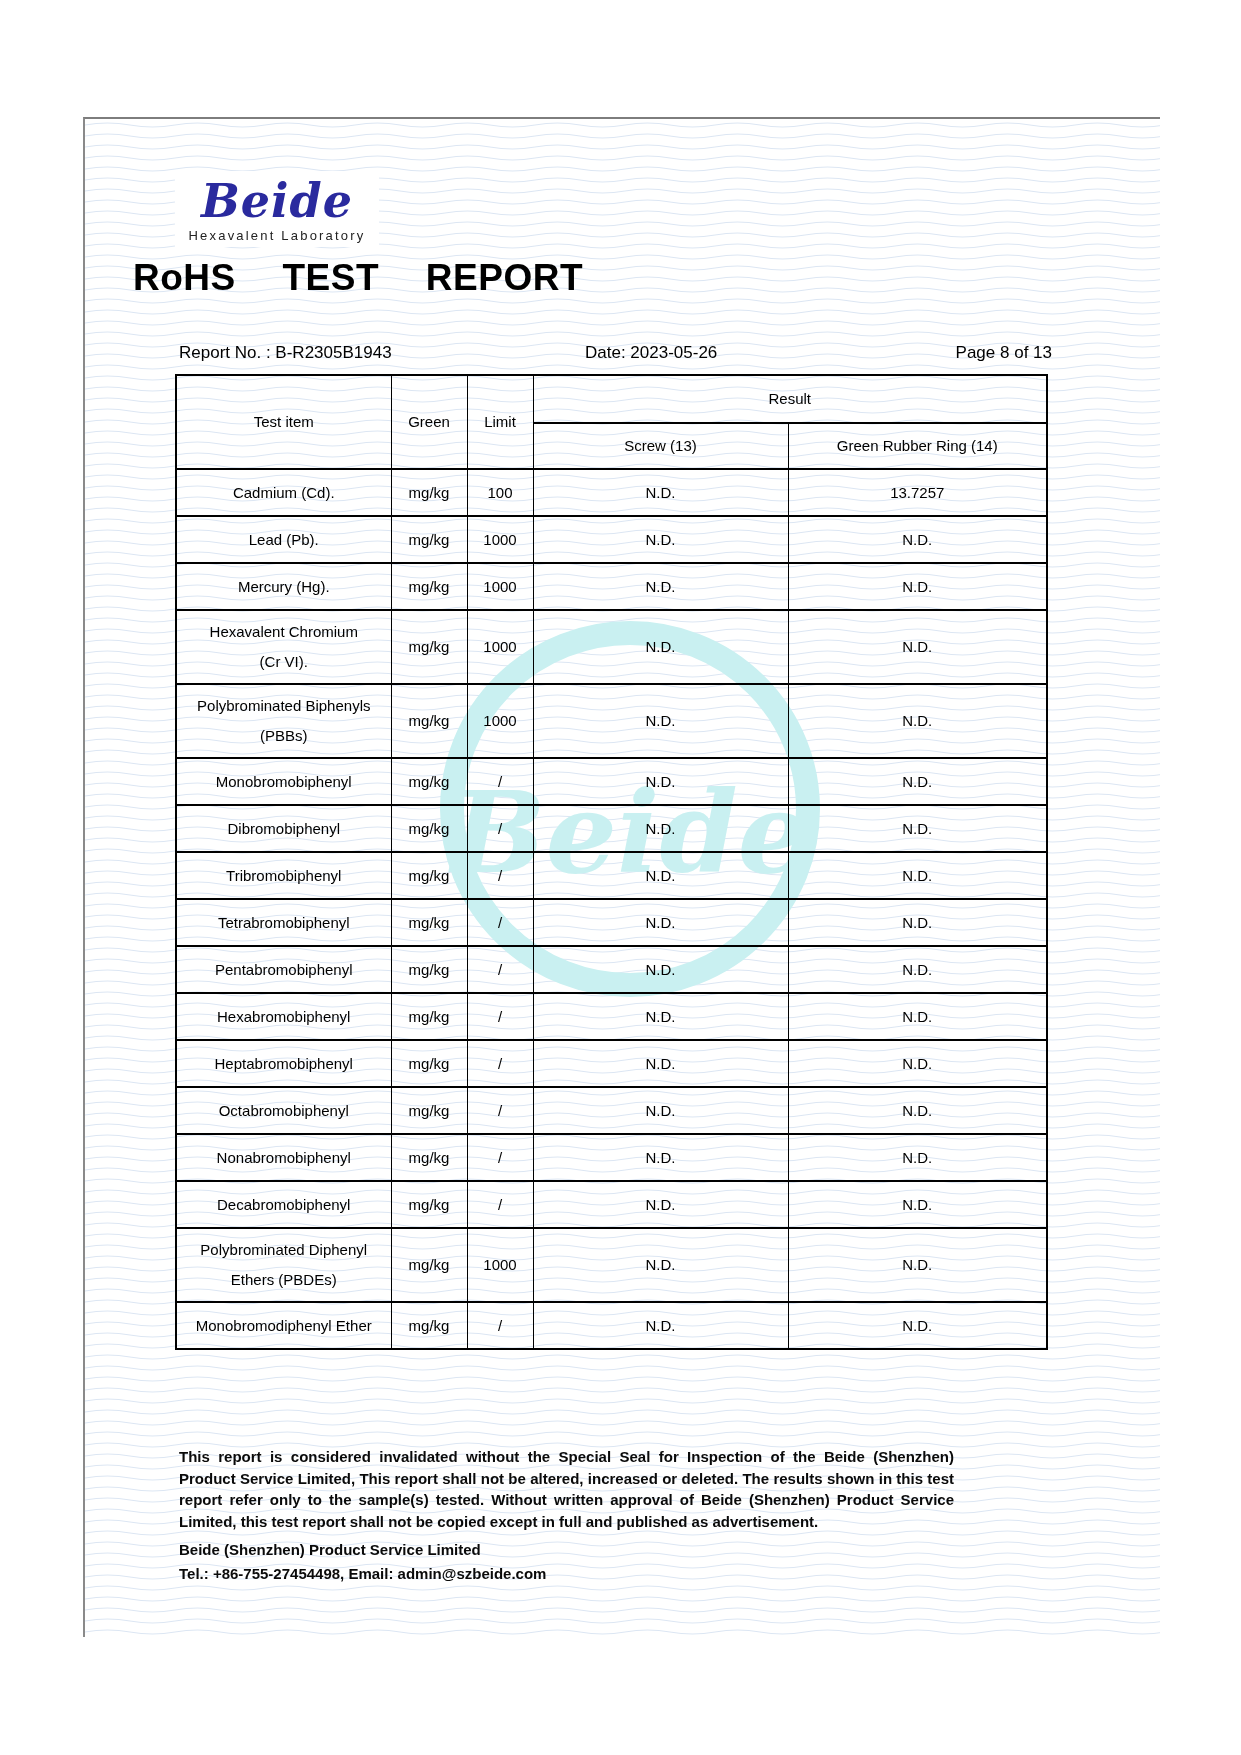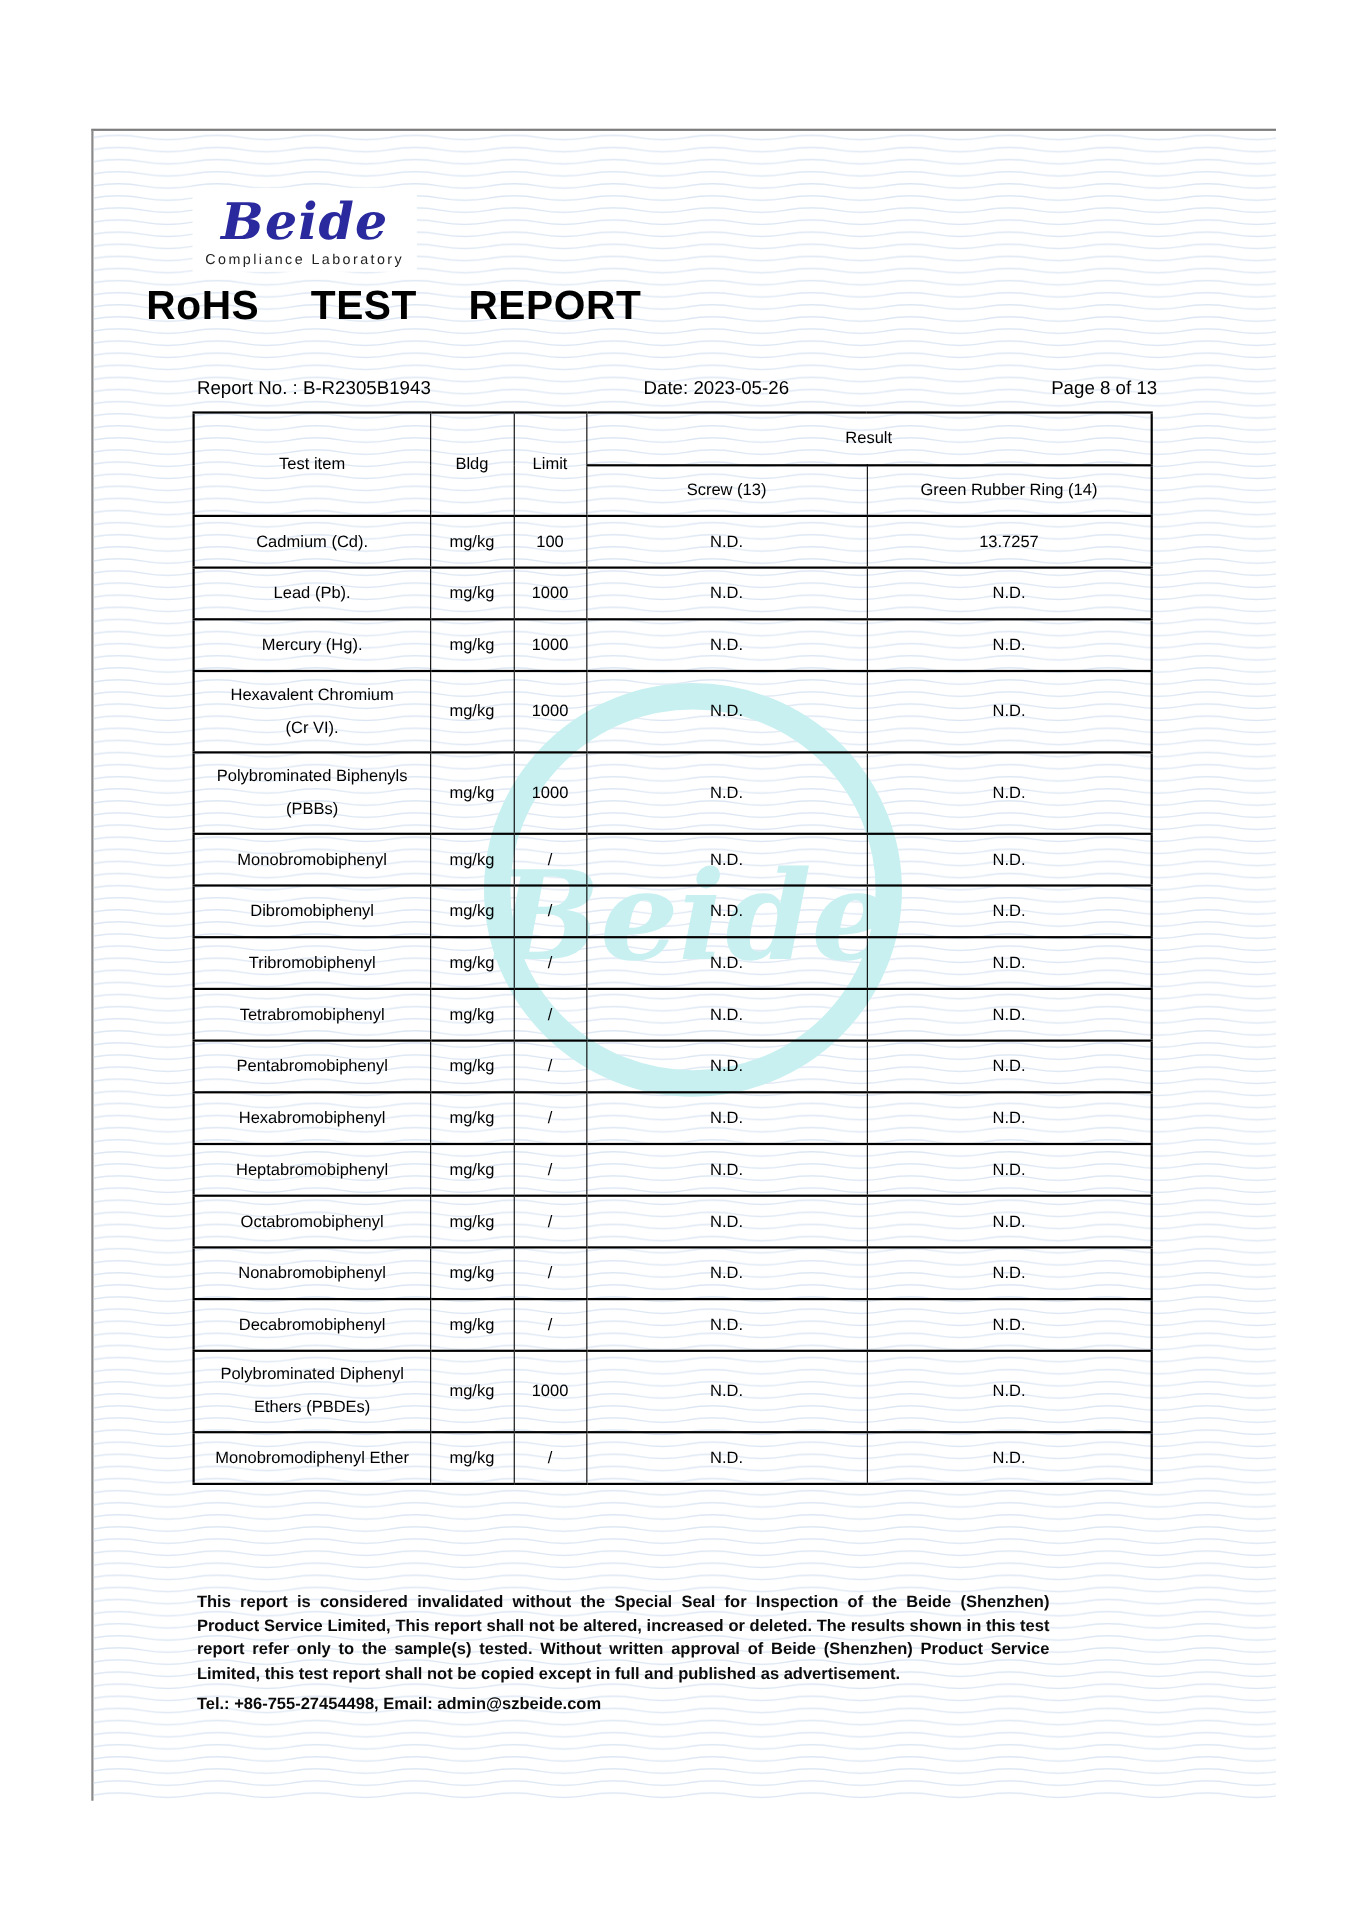--- a/index.html
+++ b/index.html
@@ -84,21 +84,21 @@
       <svg class="wm-svg" width="390" height="390" viewBox="0 0 390 390" xmlns="http://www.w3.org/2000/svg" aria-hidden="true">
         <ellipse cx="195" cy="195" rx="178" ry="176" fill="none" stroke="#c9f0f1" stroke-width="24"></ellipse>
         <text x="195" y="258" text-anchor="middle" font-size="112" fill="#c9f0f1">Beide</text>
       </svg>
     </div>
 
     <div class="content">
 
       <div class="logo">
         <div class="logo-brand">Beide</div>
-        <div class="logo-sub">Compliance Laboratory</div>
+        <div class="logo-sub">Hexavalent Laboratory</div>
       </div>
 
       <div class="title">RoHS TEST REPORT</div>
 
       <div class="meta">
         <span class="rno">Report No. : B-R2305B1943</span>
         <span class="rdate">Date: 2023-05-26</span>
         <span class="rpage">Page 8 of 13</span>
       </div>
 
@@ -106,21 +106,21 @@
         <colgroup>
           <col class="col-item">
             <col class="col-unit">
             <col class="col-limit">
             <col class="col-screw">
             <col class="col-ring">
         </colgroup>
         <thead>
           <tr class="h1">
             <th rowspan="2">Test item</th>
-            <th rowspan="2">Bldg</th>
+            <th rowspan="2">Green</th>
             <th rowspan="2">Limit</th>
             <th colspan="2">Result</th>
           </tr>
           <tr class="h2">
             <th>Screw (13)</th>
             <th>Green Rubber Ring (14)</th>
           </tr>
         </thead>
         <tbody>
         <tr>
@@ -260,18 +260,19 @@
           <td>/</td>
           <td>N.D.</td>
           <td>N.D.</td>
         </tr>
       </tbody>
       </table>
 
       <div class="disclaimer">This report is considered invalidated without the Special Seal for Inspection of the Beide (Shenzhen) Product Service Limited, This report shall not be altered, increased or deleted. The results shown in this test report refer only to the sample(s) tested. Without written approval of Beide (Shenzhen) Product Service Limited, this test report shall not be copied except in full and published as advertisement.</div>
 
       <div class="company">
+        <div>Beide (Shenzhen) Product Service Limited</div>
         <div>Tel.: +86-755-27454498, Email: admin@szbeide.com</div>
       </div>
 
     </div>
   </div>
 </div>
 
 </body></html>

